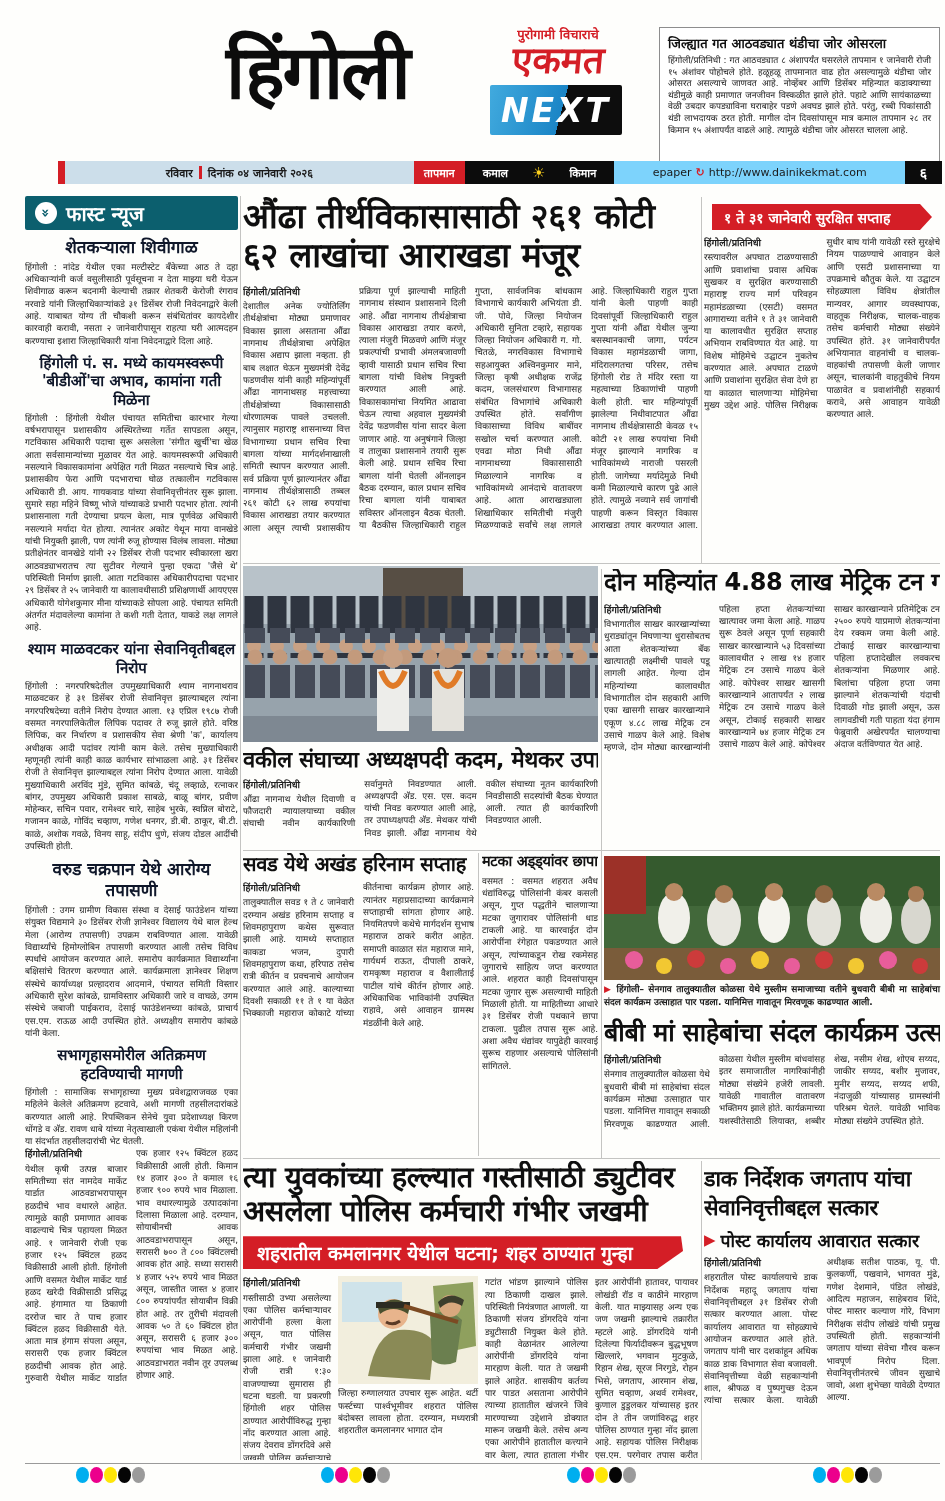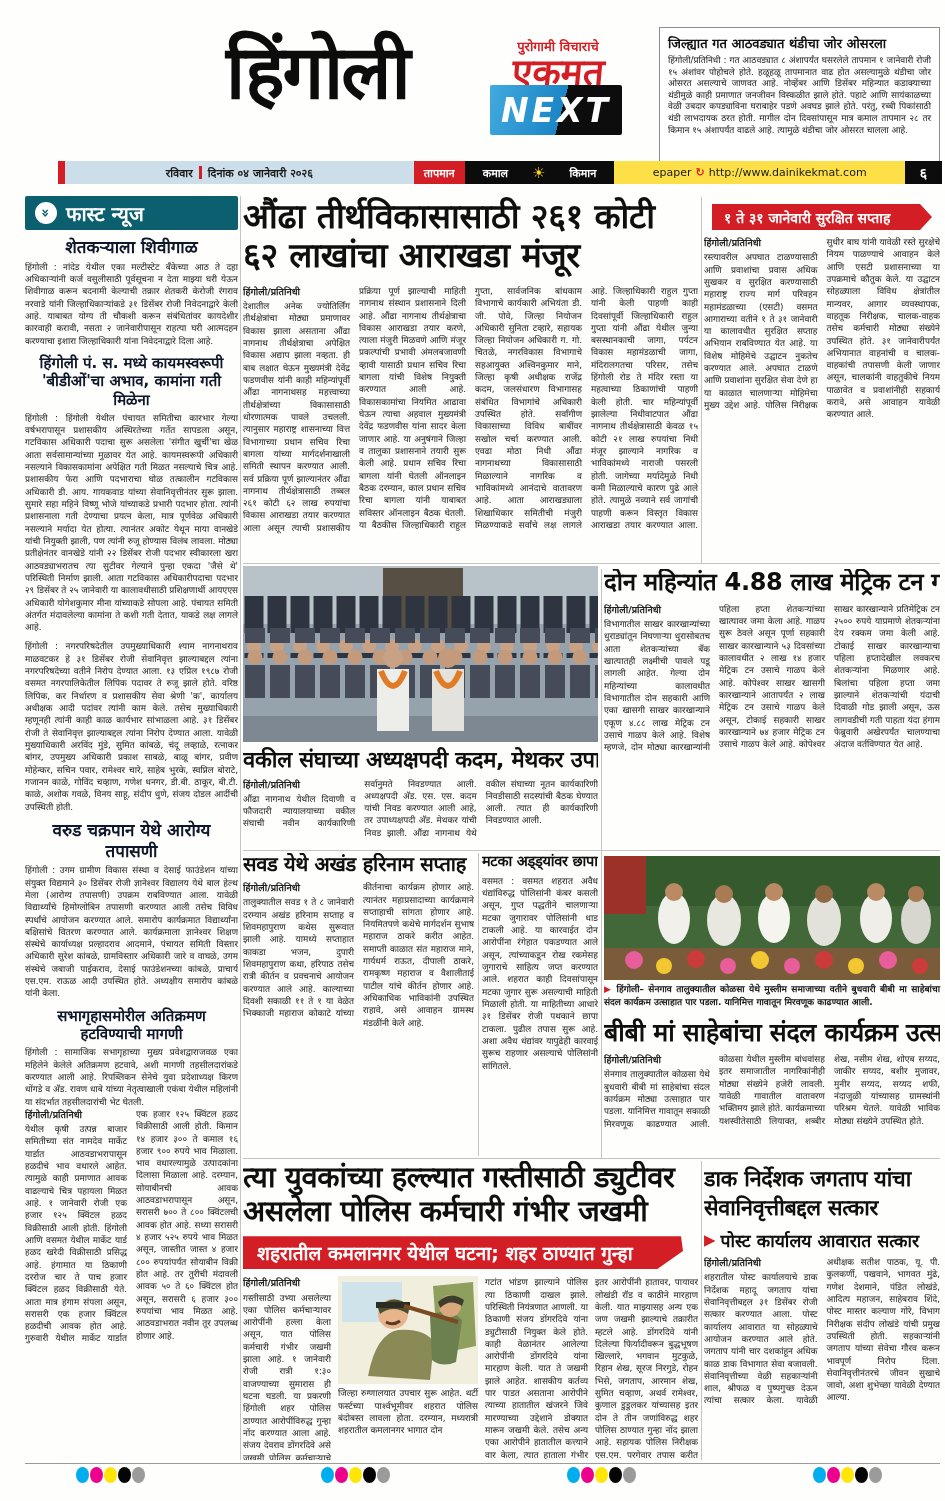--- a/index.html
+++ b/index.html
@@ -1,41 +1,41 @@
 <!DOCTYPE html>
 <html><head>
 <meta charset="utf-8">
 <style>
   html,body{margin:0;padding:0;background:#e9e9e6;}
   .page{position:relative;width:945px;height:1501px;background:#fefefc;margin:0 auto;
         font-family:"DejaVu Sans",sans-serif;color:#1a1a1a;overflow:hidden;}
   
   .city{position:absolute;left:226px;top:26px;width:262px;font-size:74px;font-weight:bold;
         line-height:1.25;color:#0c0c0c;letter-spacing:-2px;white-space:nowrap;}
-  .brandblock{position:absolute;left:488px;top:40px;width:140px;text-align:center;}
+  .brandblock{position:absolute;left:488px;top:28px;width:140px;text-align:center;}
   .tagline{color:#d41e26;font-size:13px;font-weight:bold;line-height:1.1;}
   .brand{color:#d41e26;font-size:37px;font-weight:bold;line-height:1.05;transform:skewX(-5deg);}
   .nextlogo{position:absolute;left:490px;top:85px;width:132px;height:50px;
         background:linear-gradient(105deg,#41aade 0%,#1b85c6 54%,#0d0d0d 54%);
         display:flex;align-items:center;justify-content:center;color:#fff;
         font-size:33px;font-weight:bold;font-style:italic;letter-spacing:3px;border-radius:2px;}
   .topbox{position:absolute;left:659px;top:27px;width:281px;height:137px;border:1px solid #8d8d8d;
         padding:5px 8px;box-sizing:border-box;background:#fff;}
   .topbox-h{font-size:13px;font-weight:bold;margin:1px 0 3px;color:#111;}
   .topbox-b{font-size:8.8px;line-height:1.32;text-align:justify;}
   
   .datebar{position:absolute;left:58px;top:161px;width:884px;height:23px;display:flex;align-items:stretch;
         font-size:11px;}
   .db-red{width:7px;background:#d41e26;}
   .db-left{flex:1.2;background:#ccdeea;display:flex;align-items:center;justify-content:center;gap:6px;font-weight:bold;}
   .db-sep{width:3px;height:13px;background:#d41e26;display:inline-block;}
   .db-temp{background:#d41e26;color:#fff;display:flex;align-items:center;padding:0 10px;font-weight:bold;}
   .db-black{background:#0c0c0c;color:#fff;display:flex;align-items:center;gap:24px;padding:0 18px;font-weight:bold;}
   .sun{color:#ffd21e;font-size:15px;}
-  .db-epaper{flex:1;background:#fde047;display:flex;align-items:center;justify-content:center;gap:4px;}
+  .db-epaper{flex:1;background:#7dd3fc;display:flex;align-items:center;justify-content:center;gap:4px;}
   .epaper-ic{color:#d41e26;font-weight:bold;}
   .db-page{width:37px;background:#0c0c0c;color:#fff;display:flex;align-items:center;justify-content:center;
         font-size:14px;font-weight:bold;}
   
   .art-h{font-weight:bold;color:#0f0f0f;line-height:1.16;letter-spacing:-0.3px;}
   .byline{font-weight:bold;font-size:9.5px;display:block;margin:0 0 2px 0;}
   .body-txt{font-size:8.8px;line-height:1.4;text-align:justify;color:#222;}
   .cols2{column-count:2;column-gap:9px;}
   .cols3{column-count:3;column-gap:9px;}
   .cols4{column-count:4;column-gap:9px;}
@@ -150,20 +150,21 @@
 
     <div class="fn-item">
       <div class="fn-h big">शेतकऱ्याला शिवीगाळ</div>
       <div class="body-txt">हिंगोली : नांदेड येथील एका मल्टीस्टेट बँकेच्या आठ ते दहा अधिकाऱ्यांनी कर्ज वसुलीसाठी पूर्वसूचना न देता माझ्या घरी येऊन शिवीगाळ करून बदनामी केल्याची तक्रार शेतकरी केरोजी रंगराव नरवाडे यांनी जिल्हाधिकाऱ्यांकडे ३१ डिसेंबर रोजी निवेदनाद्वारे केली आहे. याबाबत योग्य ती चौकशी करून संबंधितांवर कायदेशीर कारवाही करावी, नसता २ जानेवारीपासून राहत्या घरी आत्मदहन करण्याचा इशारा जिल्हाधिकारी यांना निवेदनाद्वारे दिला आहे.</div>
     </div>
     <div class="fn-item">
       <div class="fn-h">हिंगोली पं. स. मध्ये कायमस्वरूपी 'बीडीओं'चा अभाव, कामांना गती मिळेना</div>
       <div class="body-txt">हिंगोली : हिंगोली येथील पंचायत समितीचा कारभार गेल्या वर्षभरापासून प्रशासकीय अस्थिरतेच्या गर्तेत सापडला असून, गटविकास अधिकारी पदाचा सुरू असलेला 'संगीत खुर्ची'चा खेळ आता सर्वसामान्यांच्या मुळावर येत आहे. कायमस्वरूपी अधिकारी नसल्याने विकासकामांना अपेक्षित गती मिळत नसल्याचे चित्र आहे. प्रशासकीय फेरा आणि पदभाराचा घोळ तत्कालीन गटविकास अधिकारी डी. आय. गायकवाड यांच्या सेवानिवृत्तीनंतर सुरू झाला. सुमारे सहा महिने विष्णू भोजे यांच्याकडे प्रभारी पदभार होता. त्यांनी प्रशासनाला गती देण्याचा प्रयत्न केला, मात्र पूर्णवेळ अधिकारी नसल्याने मर्यादा येत होत्या. त्यानंतर अकोट येथून माया वानखेडे यांची नियुक्ती झाली, पण त्यांनी रुजू होण्यास विलंब लावला. मोठ्या प्रतीक्षेनंतर वानखेडे यांनी २२ डिसेंबर रोजी पदभार स्वीकारला खरा आठवड्याभरातच त्या सुटीवर गेल्याने पुन्हा एकदा 'जैसे थे' परिस्थिती निर्माण झाली. आता गटविकास अधिकारीपदाचा पदभार २९ डिसेंबर ते २५ जानेवारी या कालावधीसाठी प्रशिक्षणार्थी आयएएस अधिकारी योगेशकुमार मीना यांच्याकडे सोपला आहे. पंचायत समिती अंतर्गत मंदावलेल्या कामांना ते कशी गती देतात, याकडे लक्ष लागले आहे.</div>
     </div>
     <div class="fn-item">
+      <div class="fn-h">श्याम माळवटकर यांना सेवानिवृतीबद्दल निरोप</div>
       <div class="body-txt">हिंगोली : नगरपरिषदेतील उपमुख्याधिकारी श्याम नागनाथराव माळवटकर हे ३१ डिसेंबर रोजी सेवानिवृत्त झाल्याबद्दल त्यांना नगरपरिषदेच्या वतीने निरोप देण्यात आला. १३ एप्रिल १९८७ रोजी वसमत नगरपालिकेतील लिपिक पदावर ते रुजू झाले होते. वरिष्ठ लिपिक, कर निर्धारण व प्रशासकीय सेवा श्रेणी 'क', कार्यालय अधीक्षक आदी पदांवर त्यांनी काम केले. तसेच मुख्याधिकारी म्हणूनही त्यांनी काही काळ कार्यभार सांभाळला आहे. ३१ डिसेंबर रोजी ते सेवानिवृत्त झाल्याबद्दल त्यांना निरोप देण्यात आला. यावेळी मुख्याधिकारी अरविंद मुंडे, सुमित कांबळे, चंदू लव्हाळे, रत्नाकर बांगर, उपमुख्य अधिकारी प्रकाश साबळे, बाळू बांगर, प्रवीण मोहेन्कर, सचिन पवार, रामेश्वर चारे, साहेब भुरके, स्वप्निल बोराटे, गजानन काळे, गोविंद चव्हाण, गणेश धनगर, डी.बी. ठाकूर, बी.टी. काळे, अशोक गवळे, विनय साहू, संदीप धुणे, संजय दोडल आदींची उपस्थिती होती.</div>
     </div>
     <div class="fn-item">
       <div class="fn-h big">वरुड चक्रपान येथे आरोग्य तपासणी</div>
       <div class="body-txt">हिंगोली : उगम ग्रामीण विकास संस्था व देसाई फाउंडेशन यांच्या संयुक्त विद्यमाने ३० डिसेंबर रोजी ज्ञानेश्वर विद्यालय येथे बाल हेल्थ मेला (आरोग्य तपासणी) उपक्रम राबविण्यात आला. यावेळी विद्यार्थ्यांचे हिमोग्लोबिन तपासणी करण्यात आली तसेच विविध स्पर्धांचे आयोजन करण्यात आले. समारोप कार्यक्रमात विद्यार्थ्यांना बक्षिसांचे वितरण करण्यात आले. कार्यक्रमाला ज्ञानेश्वर शिक्षण संस्थेचे कार्याध्यक्ष प्रल्हादराव आदमाने, पंचायत समिती विस्तार अधिकारी सुरेश कांबळे, ग्रामविस्तार अधिकारी जारे व वाघळे, उगम संस्थेचे जबाजी पाईकराव, देसाई फाउंडेशनच्या कांबळे, प्राचार्य एस.एम. राऊळ आदी उपस्थित होते. अध्यक्षीय समारोप कांबळे यांनी केला.</div>
     </div>
     <div class="fn-item">
       <div class="fn-h">सभागृहासमोरील अतिक्रमण हटविण्याची मागणी</div>
       <div class="body-txt">हिंगोली : सामाजिक सभागृहाच्या मुख्य प्रवेशद्वाराजवळ एका महिलेने केलेले अतिक्रमण हटवावे, अशी मागणी तहसीलदारांकडे करण्यात आली आहे. रिपब्लिकन सेनेचे युवा प्रदेशाध्यक्ष किरण धोंगडे व अ‍ॅड. रावण धाबे यांच्या नेतृत्वाखाली एकंबा येथील महिलांनी या संदर्भात तहसीलदारांची भेट घेतली.</div>
     </div>

